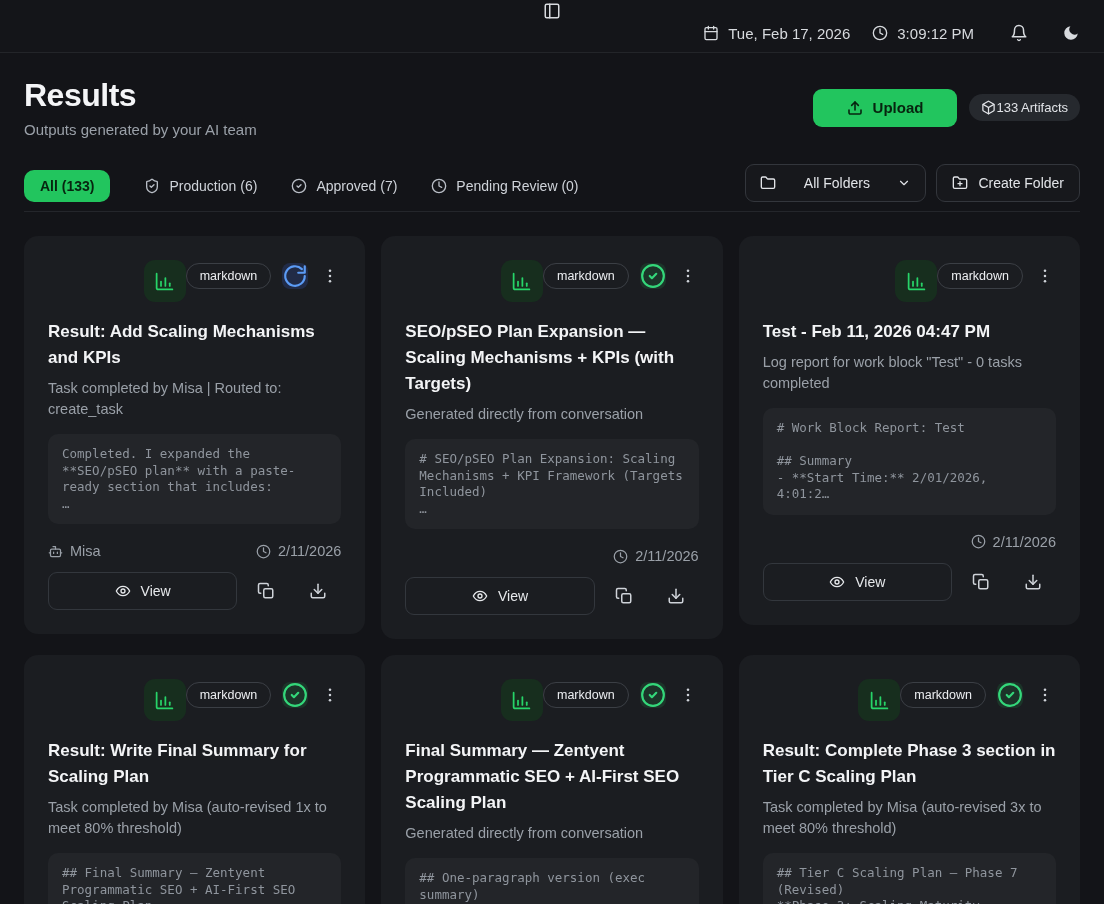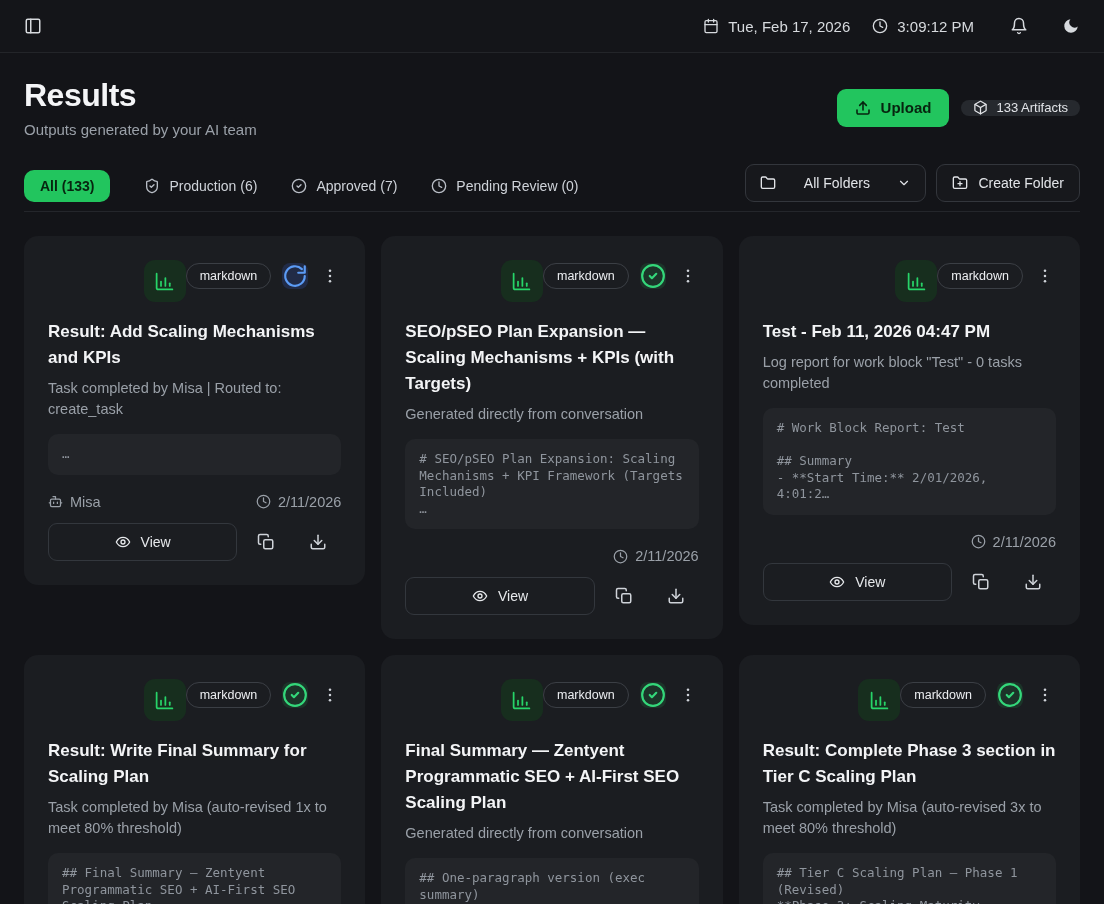--- a/index.html
+++ b/index.html
@@ -11,44 +11,44 @@
   }
   .ic { display:inline-flex; width:16px; height:16px; flex:0 0 auto; }
   .ic svg { width:100%; height:100%; }
   .ic-18 { width:18px; height:18px; }
   .ic-15 { width:15px; height:15px; }
   .ic-14 { width:14px; height:14px; }
 
   
   .topbar {
     height:53px; display:flex; align-items:center; padding:0 22px;
-    background:#141519; border-bottom:1px solid #232529;
+    background:#141519; border-bottom:1px solid #232529;flex-direction:column;
   }
   .panel-btn { background:none; border:none; color:#d7dade; cursor:pointer; display:flex; padding:2px; }
   .topbar-right { margin-left:auto; display:flex; align-items:center; color:#d7dade; }
   .tb-group { display:flex; align-items:center; gap:9px; font-size:15px; }
   .tb-time { margin-left:22px; }
   .tb-iconbtn { background:none; border:none; color:#d7dade; cursor:pointer; display:flex; padding:2px; }
   .tb-bell { margin-left:34px; }
   .tb-moon { margin-left:30px; }
 
   
   .content { padding:0 24px; }
   .page-head { display:flex; align-items:center; justify-content:space-between; margin-top:24px; }
   .page-title { font-size:32px; font-weight:700; letter-spacing:-.5px; color:#f4f5f7; }
   .page-sub { margin-top:7px; font-size:15px; color:#9aa0a8; }
   .head-actions { display:flex; align-items:center; gap:12px; }
   .upload-btn {
     display:flex; align-items:center; gap:10px; background:#22c55e; color:#07240f;
-    border:none; border-radius:9px; height:38px; padding:0 18px;
+    border:none; border-radius:9px; height:38px; padding:0 34px;
     font-size:15px; font-weight:600; cursor:pointer; font-family:inherit;
   }
   .artifacts-chip {
-    display:flex; align-items:center; gap:8px; background:#26292e; color:#e2e4e8;
-    border:none; border-radius:14px; height:16px; padding:0 12px; font-size:13px;
+    display:flex; align-items:center; background:#26292e; color:#e2e4e8;
+    border:none; border-radius:14px; height:27px; padding:0 12px; font-size:13px;
     cursor:pointer; font-family:inherit;
   }
 
   
   .filter-row { display:flex; align-items:flex-end; margin-top:26px; padding-bottom:9px; border-bottom:1px solid #24262b; }
   .tabs { display:flex; align-items:center; gap:34px; }
   .tab { display:flex; align-items:center; gap:9px; background:none; border:none; color:#cfd3d9; font-size:14px; cursor:pointer; font-family:inherit; }
   .tab .ic { color:#b9bec6; }
   .tab-active {
     background:#22c55e; color:#07240f; font-weight:600;
@@ -275,20 +275,21 @@
                   <circle cx="12" cy="12" r="1.7"></circle>
                   <circle cx="12" cy="19" r="1.7"></circle>
                 </svg>
               </span>
         </button>
       </div>
     </div>
     <h2 class="card-title">Result: Add Scaling Mechanisms and KPIs</h2>
     <div class="card-sub">Task completed by Misa | Routed to: create_task</div>
     <div class="code-preview">
+          <div class="code-line">Completed. I expanded the **SEO/pSEO plan** with a paste-ready section that includes:</div>
           <div class="code-line">…</div>
         </div>
     <div class="meta-row">
       <span class="meta-agent">
         <span class="ic ic-15">
               <svg viewBox="0 0 24 24" fill="none" stroke="currentColor" stroke-width="2" stroke-linecap="round" stroke-linejoin="round">
                 <path d="M12 8V4H8"></path>
                 <rect x="4" y="8" width="16" height="12" rx="2"></rect>
                 <path d="M2 14h2M20 14h2M15 13v2M9 13v2"></path>
               </svg>
@@ -594,19 +595,19 @@
                   <circle cx="12" cy="12" r="1.7"></circle>
                   <circle cx="12" cy="19" r="1.7"></circle>
                 </svg>
               </span>
         </button>
       </div>
     </div>
     <h2 class="card-title">Result: Complete Phase 3 section in Tier C Scaling Plan</h2>
     <div class="card-sub">Task completed by Misa (auto-revised 3x to meet 80% threshold)</div>
     <div class="code-preview">
-          <div class="code-line">## Tier C Scaling Plan — Phase 1 (Revised)</div>
+          <div class="code-line">## Tier C Scaling Plan — Phase 7 (Revised)</div>
           <div class="code-line">**Phase 3: Scaling Maturity, Operational Excellence &amp; Sustained …</div>
         </div>
 
   </article>
     </div>
 </main>
 
 </body></html>

